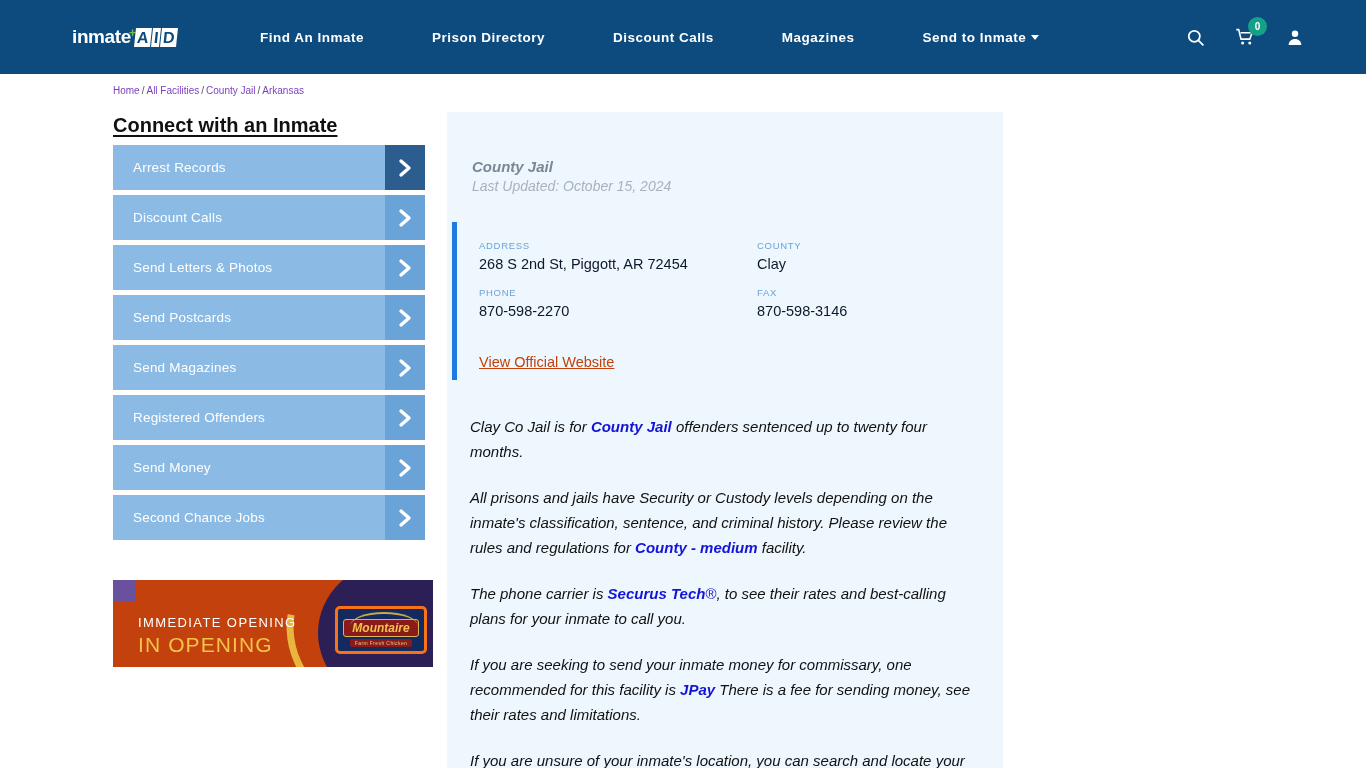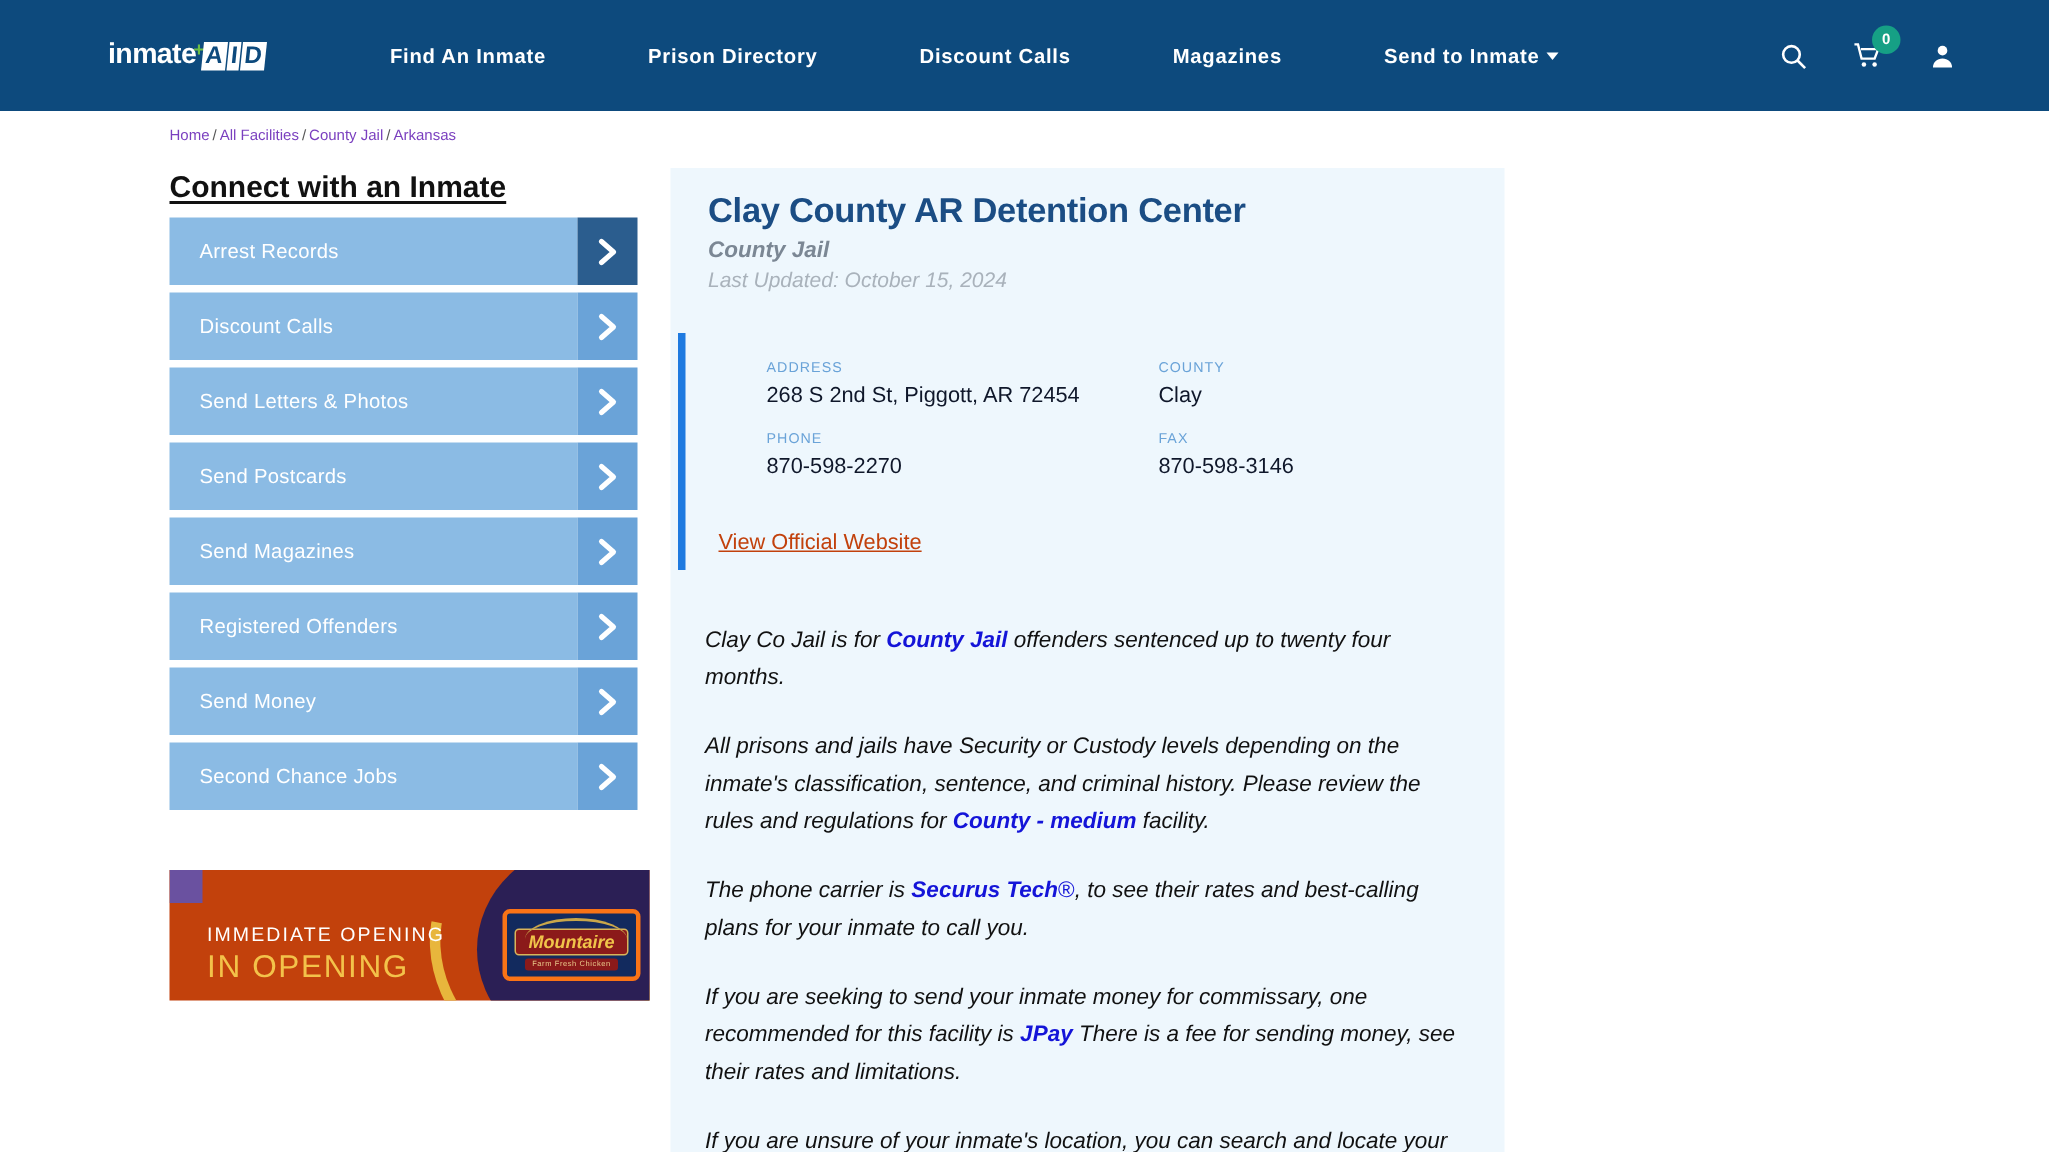--- a/index.html
+++ b/index.html
@@ -209,21 +209,21 @@
   }
   .infobar {
     position: absolute; left: 0; top: 0;
     width: 5px; height: 158px;
     background: #1e7ae0;
   }
   .info-grid {
     position: absolute; left: 27px; top: 18px;
     width: 500px;
   }
-  .info-row { display: flex; margin-bottom: 14px; margin-left: 32px; }
+  .info-row { display: flex; margin-bottom: 14px; }
   .info-cell { width: 278px; }
   .info-cell.right { width: 220px; }
   .info-label {
     font-size: 9.5px; color: #6aa3d8;
     letter-spacing: 0.7px; text-transform: uppercase;
     margin-bottom: 4px;
   }
   .info-value {
     font-size: 14.5px; color: #0f172a; line-height: 18px;
   }
@@ -385,21 +385,20 @@
   <div class="ad-t2">IN OPENING</div>
   <div class="ad-logo">
     <div class="ad-logo-arc"></div>
     <div class="ad-logo-main">Mountaire</div>
     <div class="ad-logo-sub">Farm Fresh Chicken</div>
   </div>
 </div>
 
 <div class="card">
 
-  <div class="card-title">Clay County AR Detention Center</div>
   <div class="card-sub">County Jail</div>
   <div class="card-upd">Last Updated: October 15, 2024</div>
 
   <div class="infobox">
     <div class="infobar"></div>
 
     <div class="info-grid">
       <div class="info-row">
         <div class="info-cell">
           <div class="info-label">ADDRESS</div>

